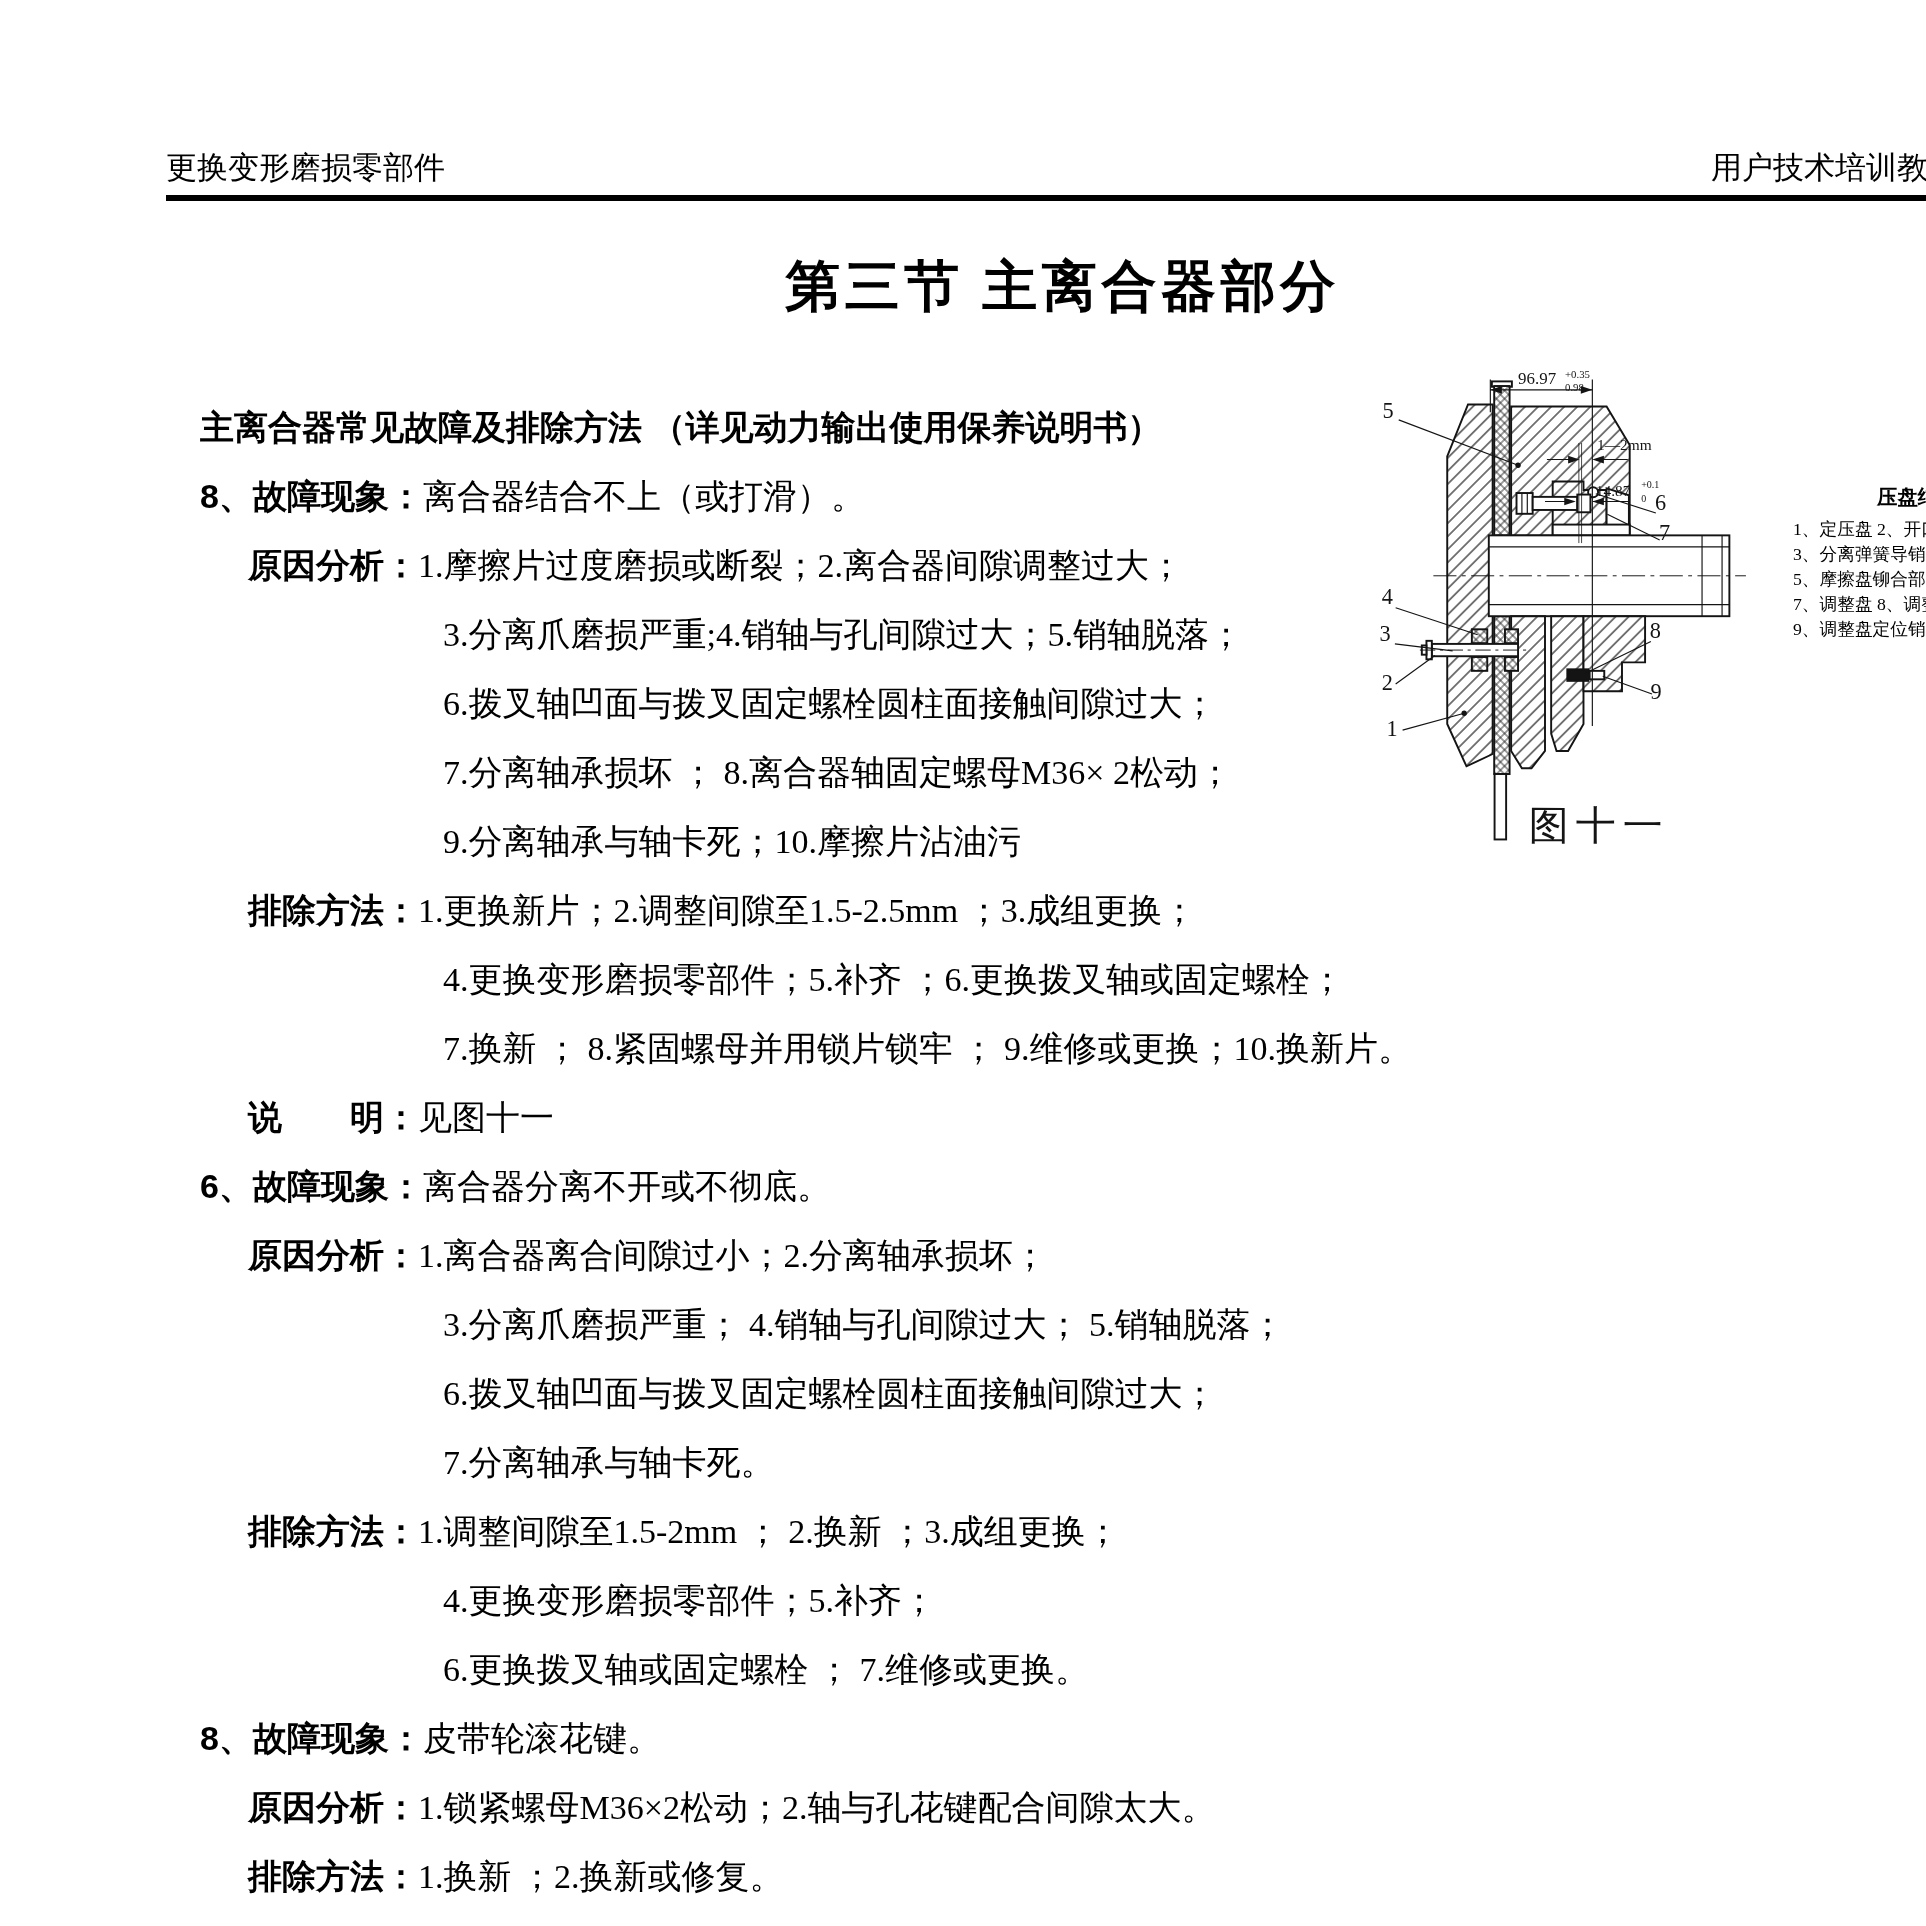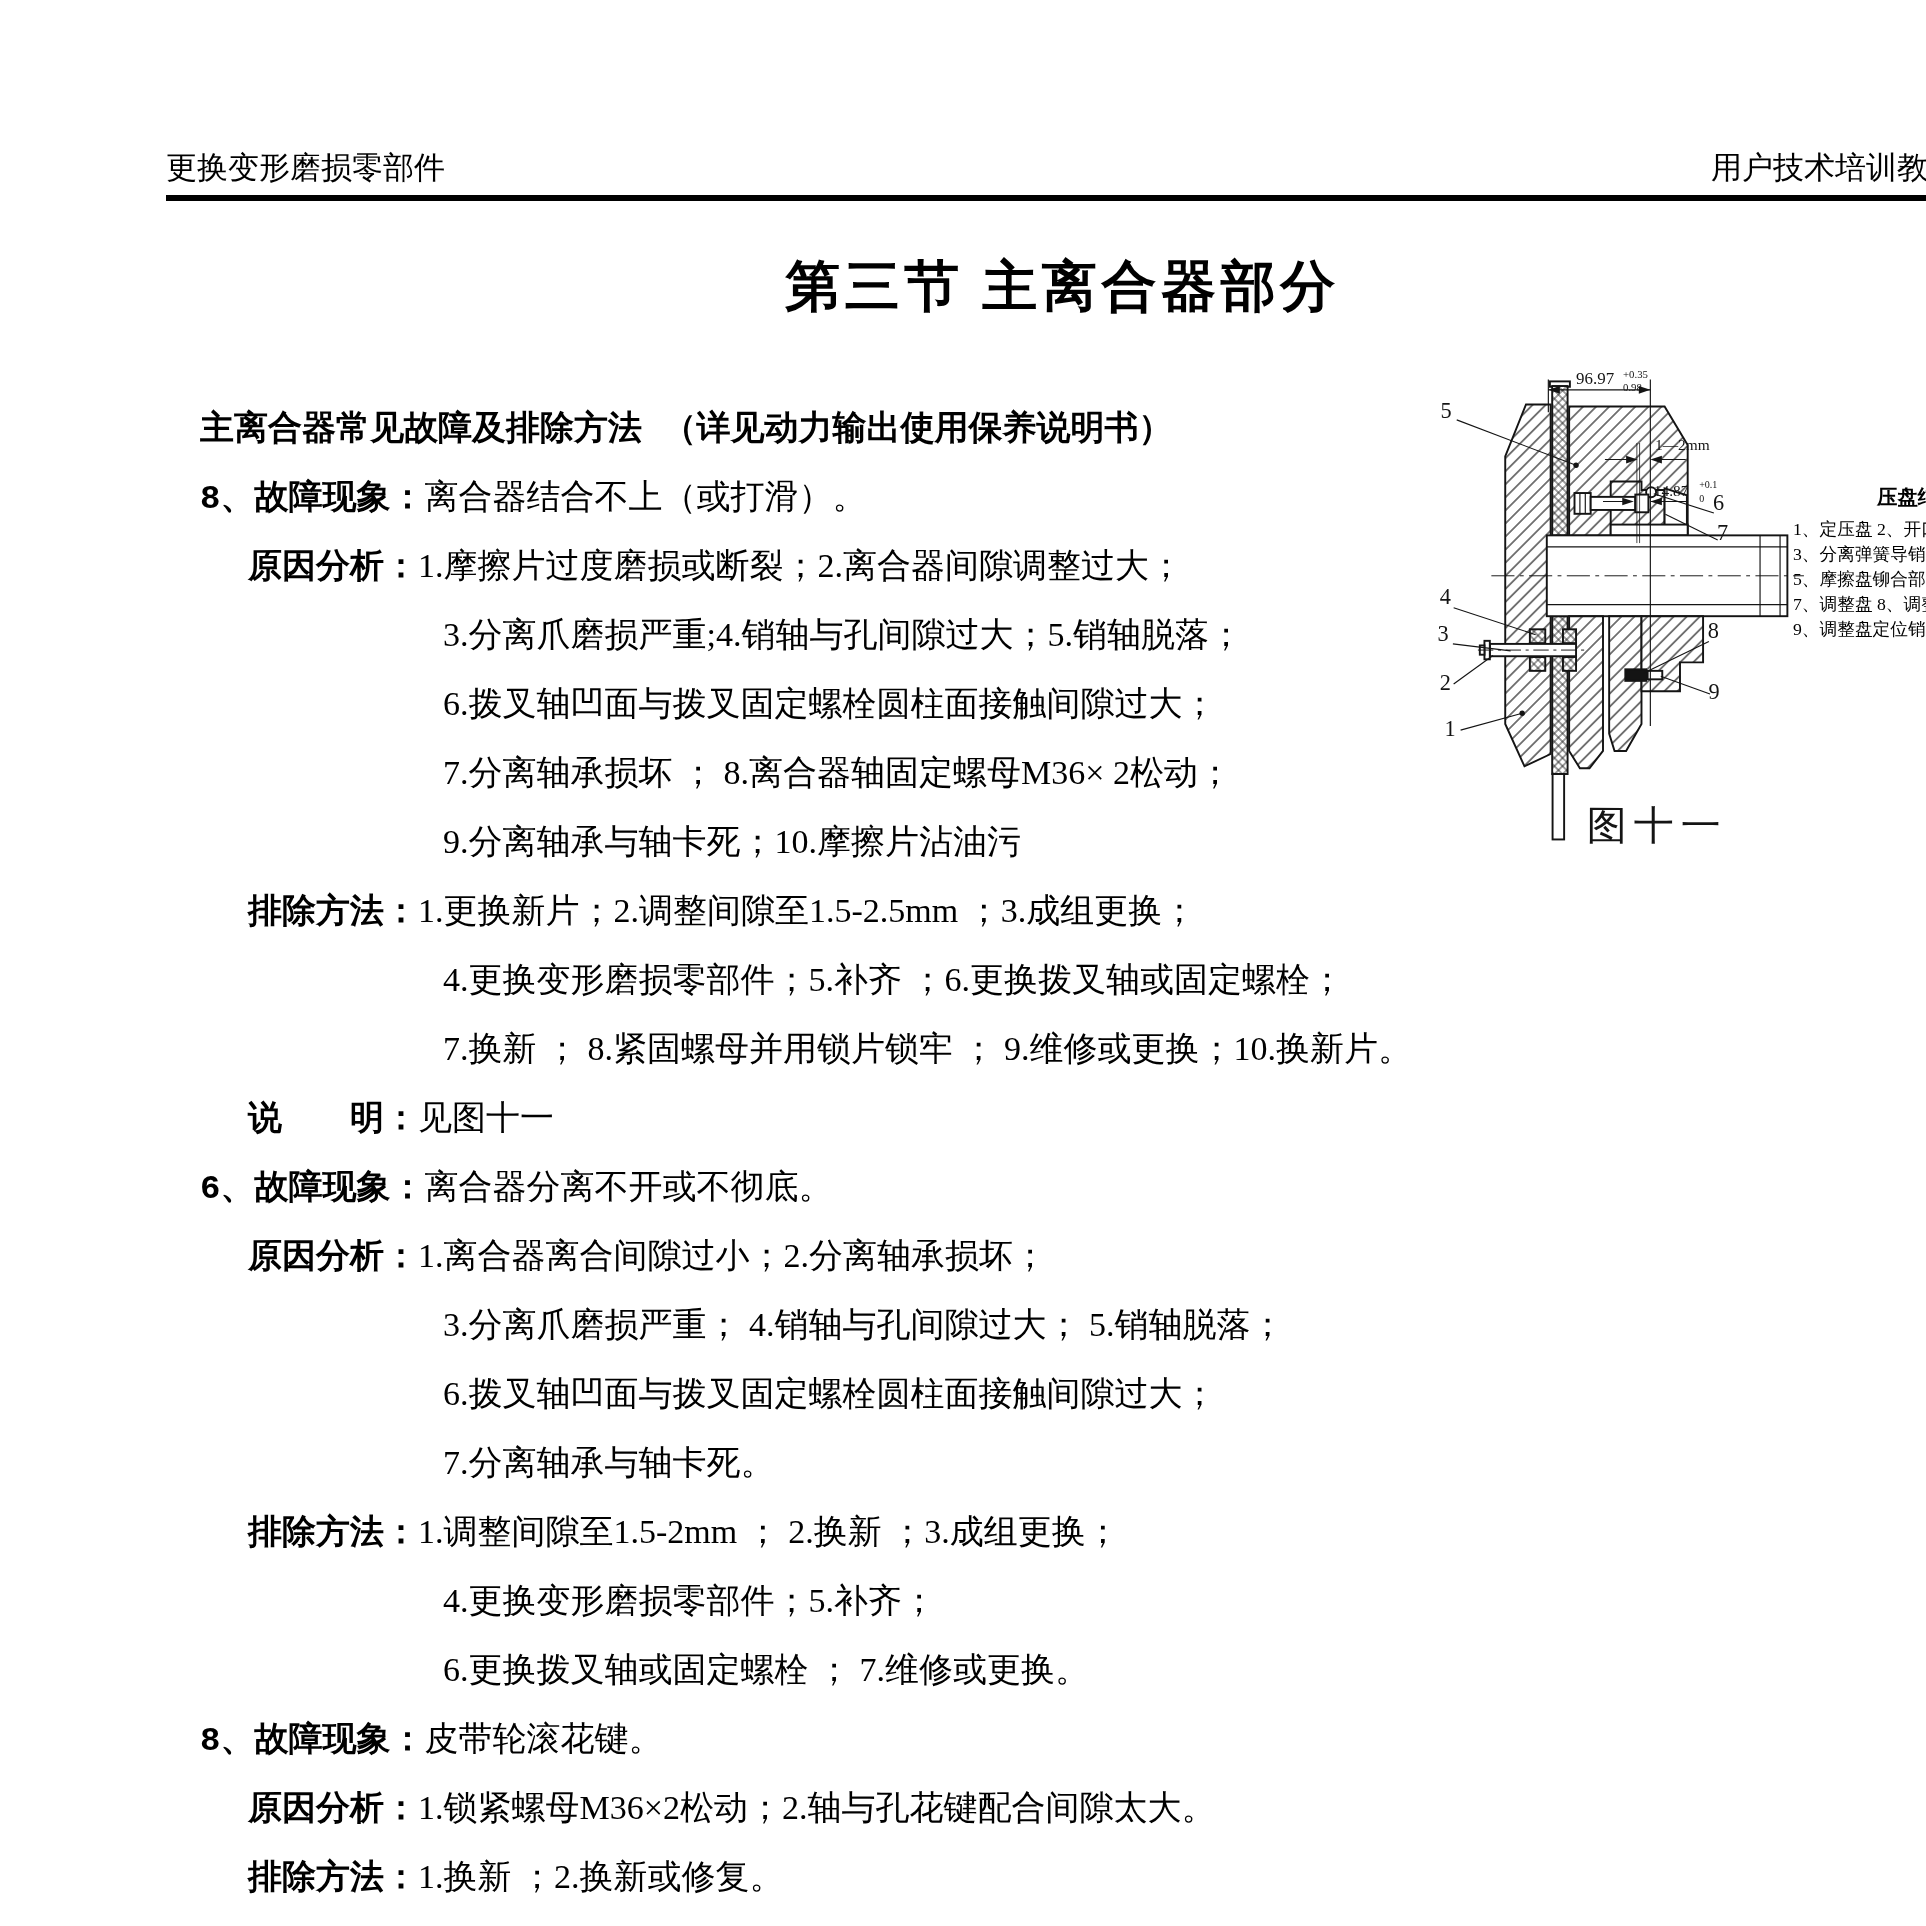--- a/index.html
+++ b/index.html
@@ -6,25 +6,25 @@
   .page{position:relative;width:2125px;height:3000px;background:#ffffff;color:#000;
         font-family:"Liberation Serif","DejaVu Serif",serif;overflow:hidden;}
   .hdr{position:absolute;top:151px;left:166px;width:1793px;display:flex;
        justify-content:space-between;font-size:31px;line-height:34px;}
   .rule{position:absolute;top:195px;left:166px;width:1794px;height:6.2px;background:#000;}
   .doc-title{position:absolute;top:250px;left:0;width:100%;text-align:center;
              font-size:55px;font-weight:bold;letter-spacing:4.6px;
              font-family:"Liberation Serif","DejaVu Serif",serif;}
   .content{position:absolute;top:393px;left:0;width:100%;}
   .ln{height:69px;line-height:69px;font-size:34px;white-space:nowrap;}
-  .ln b{font-family:Liberation Mono, monospace;font-weight:700;}
+  .ln b{font-family:Liberation Sans, sans-serif;font-weight:700;}
   .m{padding-left:200px;}
   .a{padding-left:248px;}
   .c{padding-left:443px;}
-  .figure{position:absolute;left:1395px;top:366px;width:416px;height:485px;}
+  .figure{position:absolute;left:1337px;top:366px;width:416px;height:485px;}
   .figure svg{width:100%;height:100%;}
   .figure text{font-family:"Liberation Serif","DejaVu Serif",serif;fill:#141414;}
   .legend{position:absolute;left:1793px;top:485px;width:316px;font-size:17.7px;line-height:25px;}
   .legend-title{font-family:"Liberation Sans","DejaVu Sans",sans-serif;font-weight:700;
                 font-size:20.4px;width:270px;text-align:center;margin-bottom:7px;}
   .legend-row{white-space:nowrap;}
 </style>
 </head>
 <body>
 

